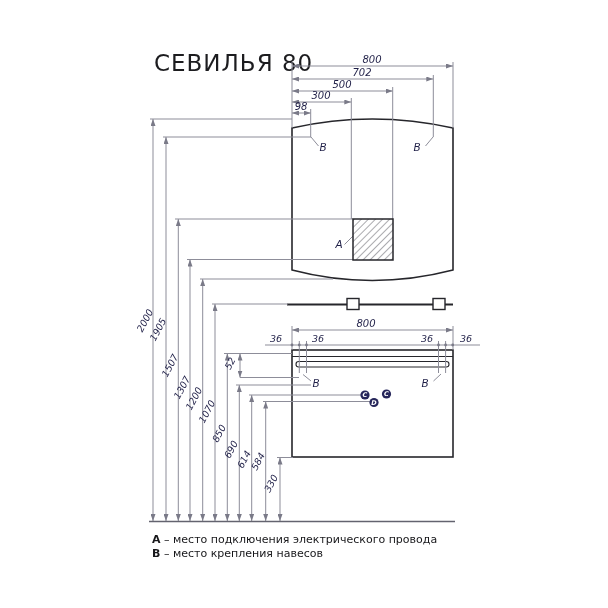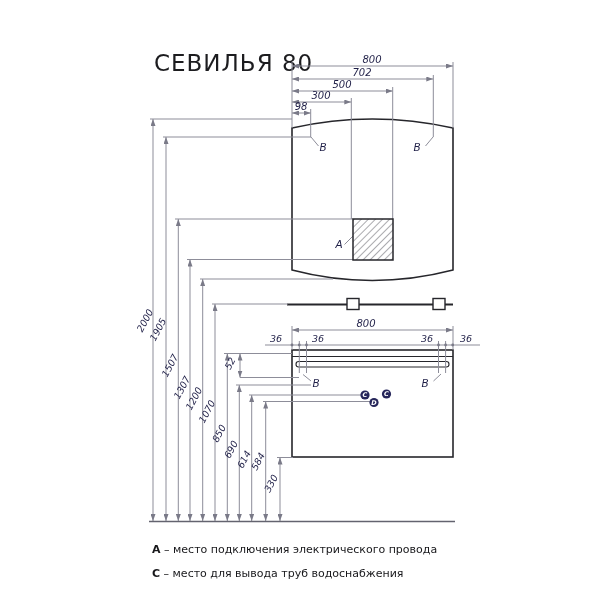--- a/index.html
+++ b/index.html
@@ -1,20 +1,20 @@
 <!DOCTYPE html>
 <html><head>
 <meta charset="utf-8">
 <style>
   html,body{margin:0;padding:0;background:#fff;}
   body{width:608px;height:608px;position:relative;font-family:"DejaVu Sans",sans-serif;overflow:hidden;}
   .title{position:absolute;left:154px;top:14px;font-size:23px;font-weight:400;letter-spacing:1px;color:#1c1c1f;margin-top:36px;}
   svg{position:absolute;left:0;top:0;}
   .legend{position:absolute;left:152px;top:533px;font-size:11px;color:#17171a;line-height:14px;}
-  .legend .row{white-space:nowrap;margin-top:10px;}
+  .legend .row{white-space:nowrap;}
   .legend .lkey{font-weight:700;}
   text{font-family:"DejaVu Sans",sans-serif;}
   .dim{fill:#1f1f47;font-style:italic;font-size:10px;}
   .dimS{fill:#1f1f47;font-style:italic;font-size:9.5px;}
   .mark{fill:#1f1f47;font-style:italic;font-size:10.5px;}
   .circlbl{fill:#ffffff;font-style:italic;font-weight:700;font-size:6.5px;}
 </style>
 </head>
 <body>
 
@@ -164,14 +164,14 @@
     <text x="339" y="248" text-anchor="middle" class="mark">A</text>
     <text x="323" y="151" text-anchor="middle" class="mark">B</text>
     <text x="417" y="151" text-anchor="middle" class="mark">B</text>
     <text x="316" y="387" text-anchor="middle" class="mark">B</text>
     <text x="425" y="387" text-anchor="middle" class="mark">B</text>
   </g>
 </svg>
 
 <div class="legend">
   <div class="row"><span class="lkey">A</span> <span>– место подключения электрического провода</span></div>
-  <div class="row"><span class="lkey">C</span> <span>– место для вывода труб водоснабжения</span></div>
+  <div class="row"><span class="lkey">B</span> <span>– место крепления навесов</span></div>
 </div>
 
 </body></html>

